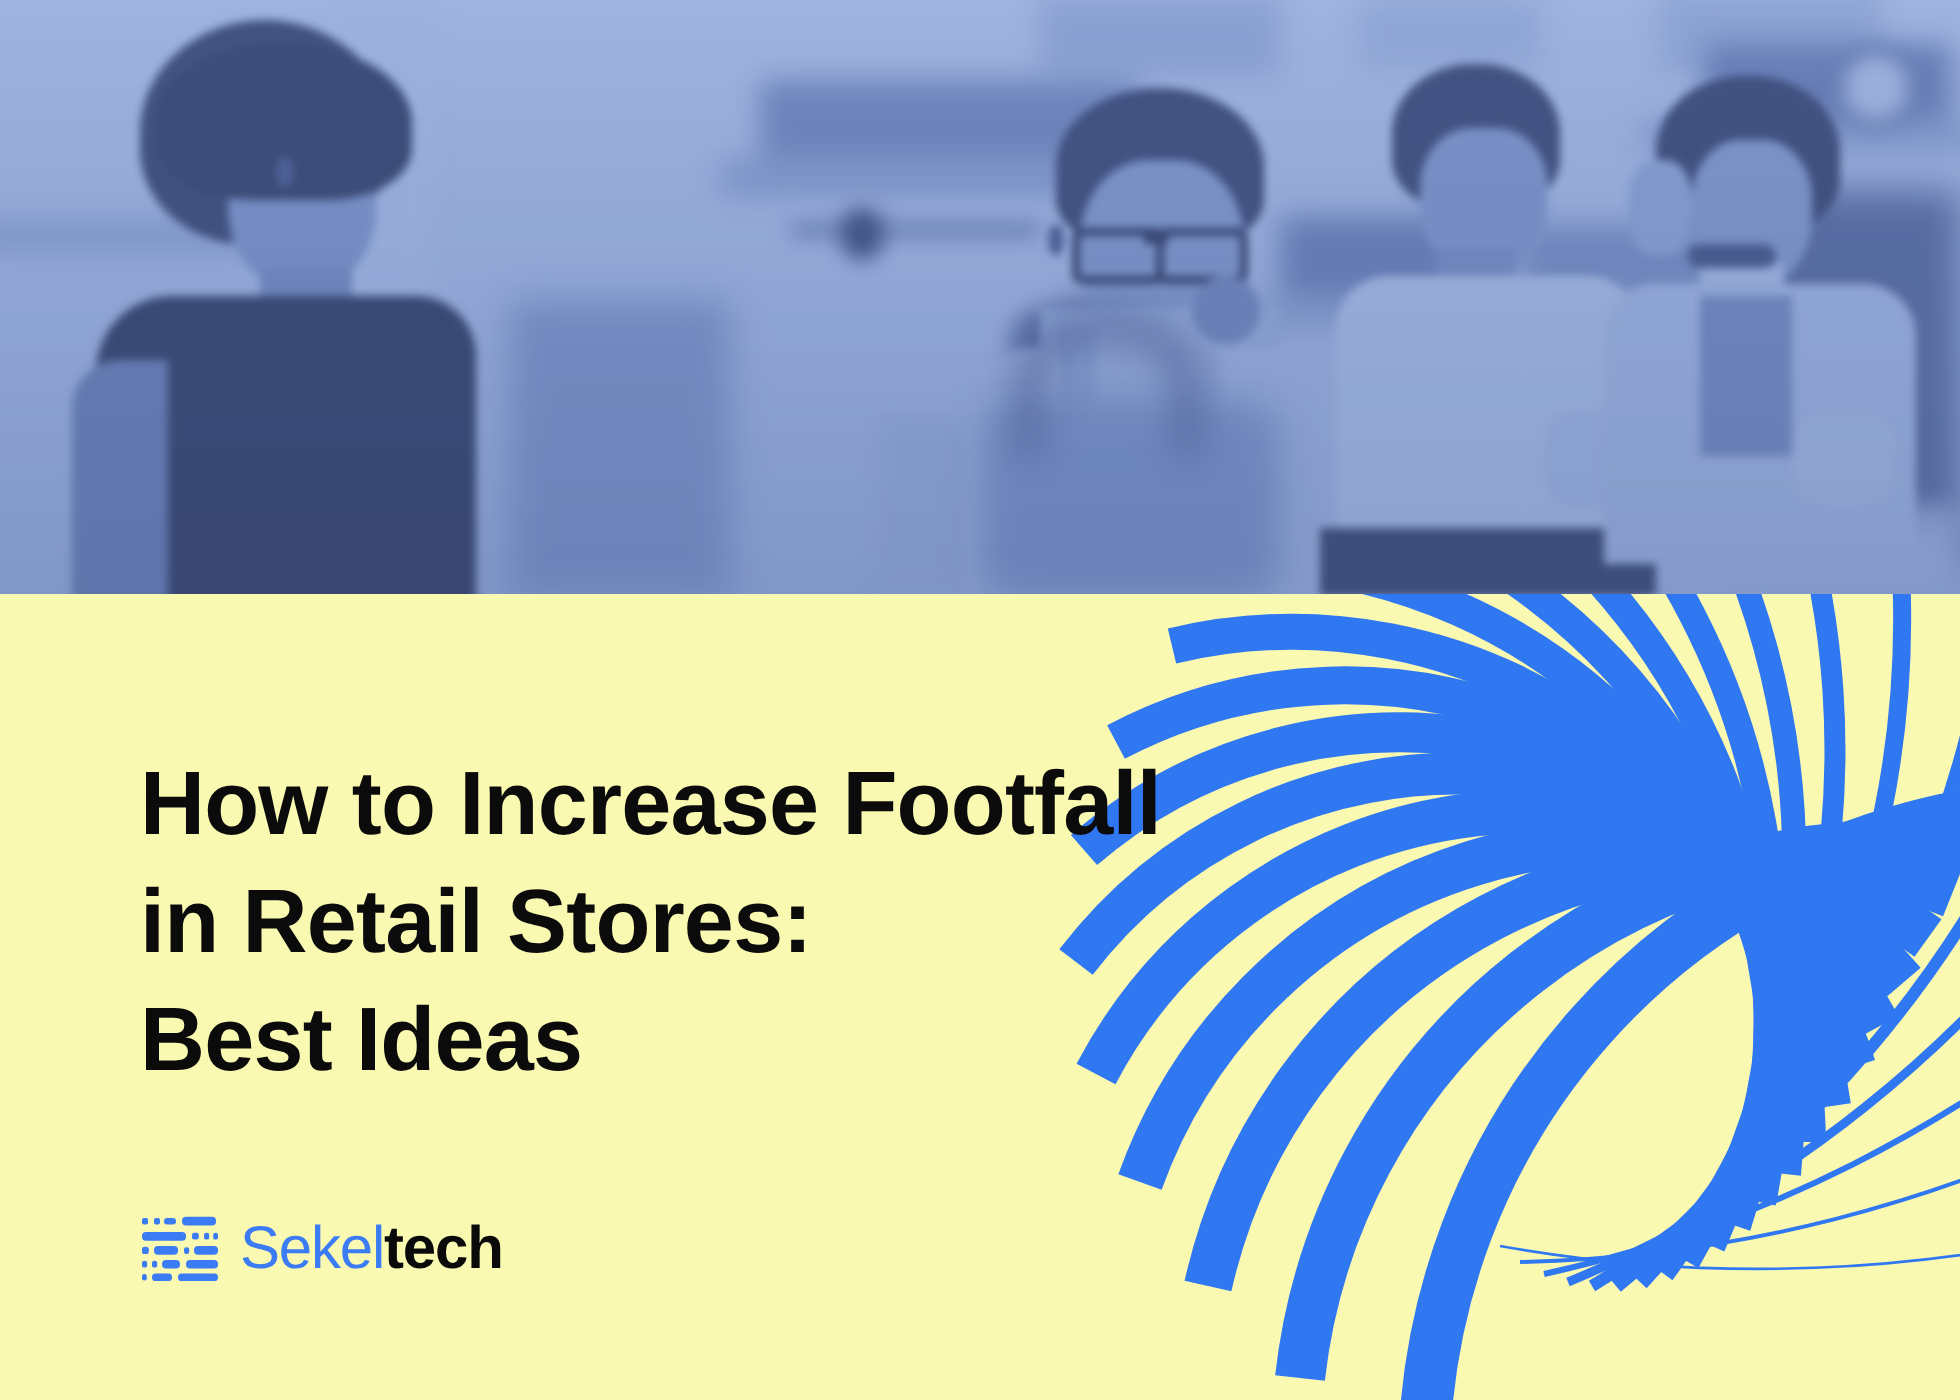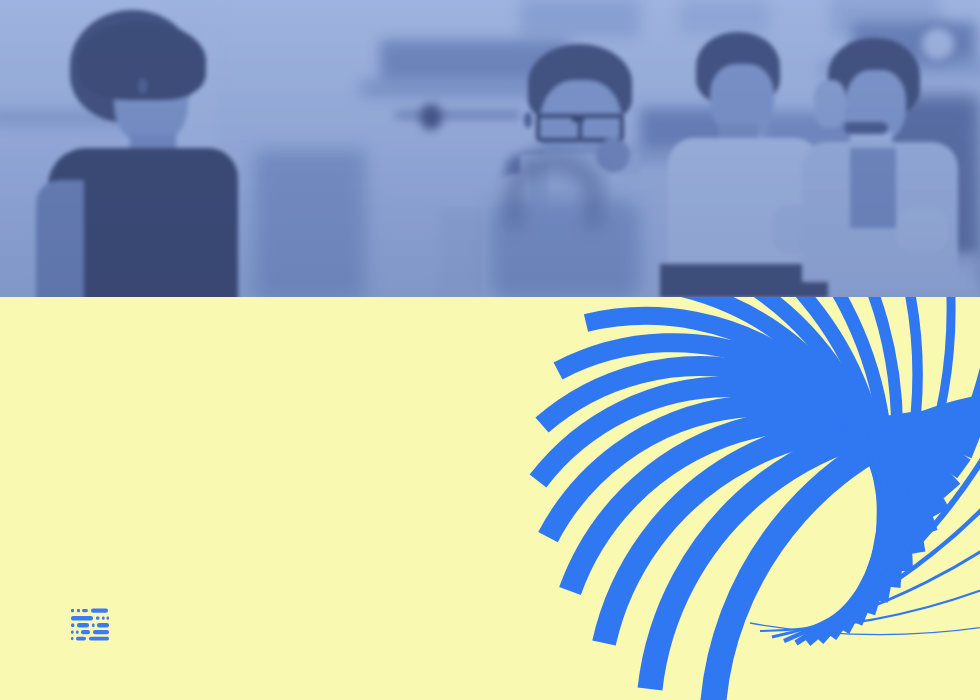--- a/index.html
+++ b/index.html
@@ -245,20 +245,25 @@
         <path d="M 674 100 A 528 528 0 0 1 488 424" stroke-width="7.5"></path>
         <path d="M 708 152 A 570 570 0 0 1 476 424" stroke-width="6"></path>
         <path d="M 730 210 A 612 612 0 0 1 464 422" stroke-width="4.5"></path>
         <path d="M 742 272 A 654 654 0 0 1 452 418" stroke-width="3"></path>
         <path d="M 746 334 A 696 696 0 0 1 440 412" stroke-width="2"></path>
         <path d="M 744 392 A 738 738 0 0 1 430 404" stroke-width="1.3"></path>
       </g>
     </svg>
   </div>
 
+  <h1 id="title">
+    <span class="line">How to Increase Footfall</span>
+    <span class="line">in Retail Stores:</span>
+    <span class="line">Best Ideas</span>
+  </h1>
 
   <div id="logo">
     <svg class="mark" width="40" height="34" viewBox="0 0 40 34" aria-hidden="true">
       <g fill="#3b7bf3">
 
         <rect x="1" y="1" width="3" height="3.2" rx="1"></rect>
         <rect x="7" y="1" width="3" height="3.2" rx="1"></rect>
         <rect x="12" y="1" width="6" height="3.2" rx="1.6"></rect>
         <rect x="21" y="0.4" width="17" height="4.4" rx="2"></rect>
 
@@ -275,15 +280,16 @@
         <rect x="1" y="22.4" width="2.6" height="3.4" rx="1.1"></rect>
         <rect x="6" y="22.4" width="2.6" height="3.4" rx="1.1"></rect>
         <rect x="11" y="22" width="9" height="4.2" rx="2"></rect>
         <rect x="23" y="22" width="16" height="4.2" rx="2"></rect>
 
         <rect x="1" y="29" width="2.4" height="3.2" rx="1.1"></rect>
         <rect x="6" y="28.7" width="10" height="3.8" rx="1.8"></rect>
         <rect x="19" y="28.7" width="20" height="3.8" rx="1.8"></rect>
       </g>
     </svg>
+    <span class="wordmark"><span class="wm-sekel">Sekel</span><span class="wm-tech">tech</span></span>
   </div>
 
 </div>
 
 </body></html>

